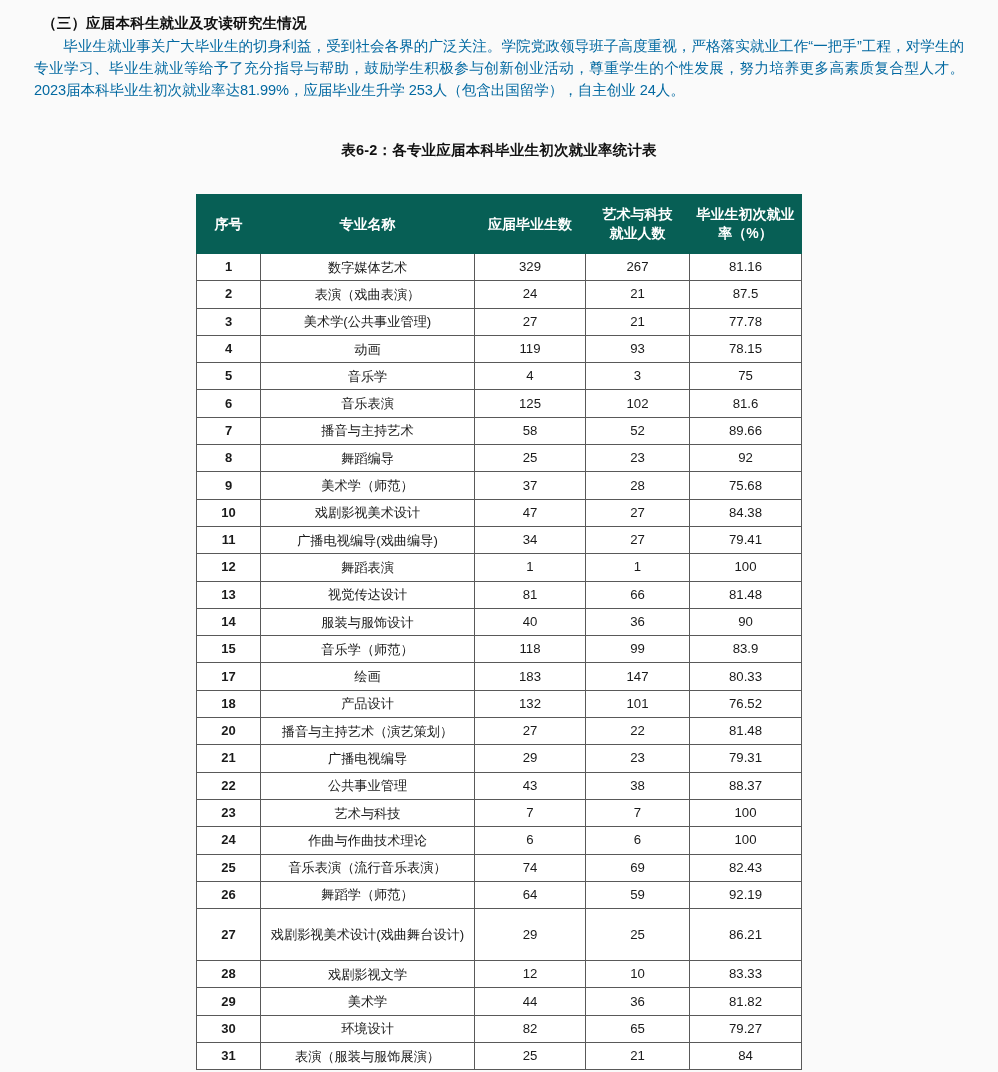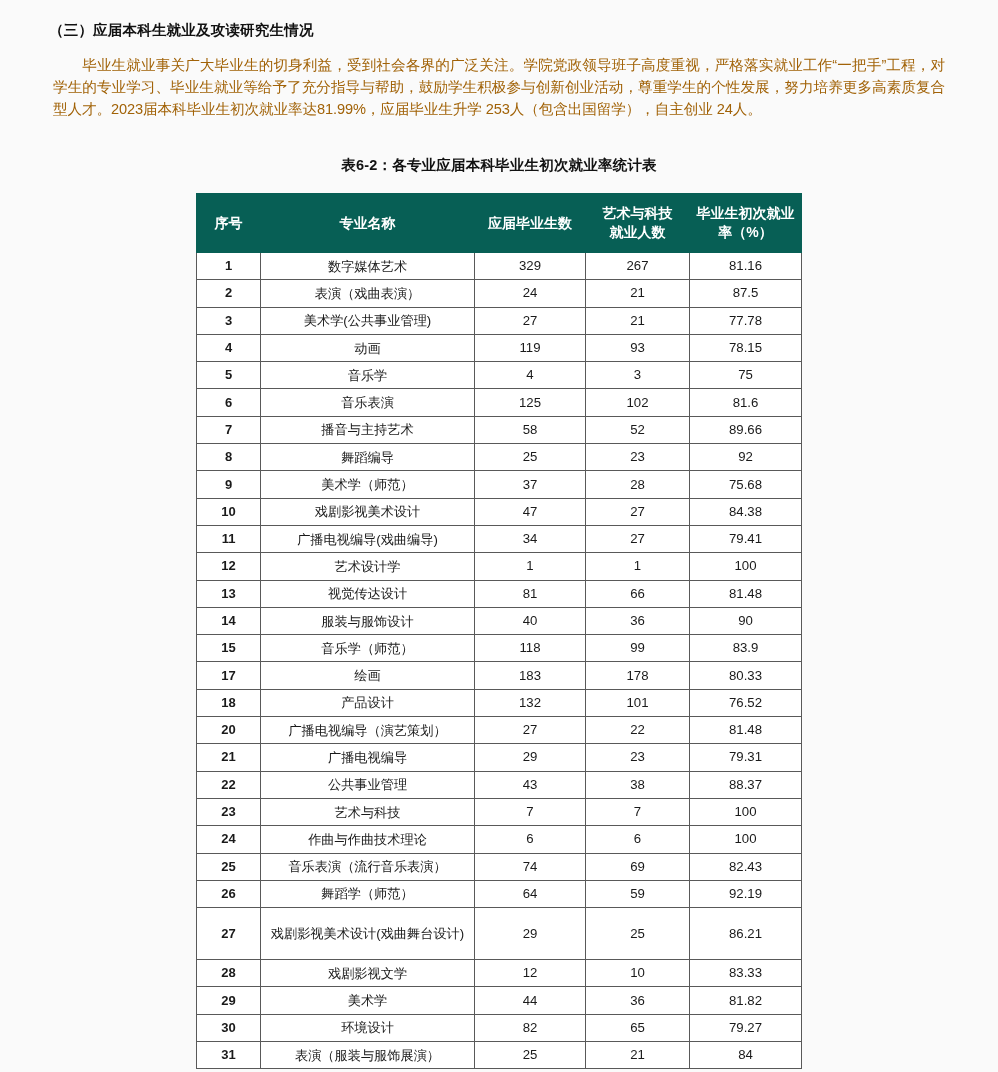--- a/index.html
+++ b/index.html
@@ -14,56 +14,56 @@
     color: #1a1a1a;
     background: #fafafa;
     overflow: hidden;
     position: relative;
   }
 
   .page {
     width: 998px;
     height: 758px;
     box-sizing: border-box;
-    padding: 15px;
+    padding: 8px;
     position: relative;
   }
 
   
   .section-heading {
     font-size: 14.5px;
     font-weight: bold;
     color: #111111;
     margin: 0;
     padding: 5px 0 0 34px;
     letter-spacing: 0.2px;
     line-height: 20px;
     white-space: nowrap;
   }
 
   
   .body-paragraph {
     font-size: 14.6px;
     line-height: 22px;
-    color: #a16207;
-    margin: 12px;
+    color: #0369a1;
+    margin: 0;
     padding: 2px 26px 0 26px;
     text-align: justify;
     text-justify: inter-character;
     text-indent: 2em;
     letter-spacing: -0.1px;
   }
 
   
   .table-caption {
     text-align: center;
     font-size: 14.5px;
     font-weight: bold;
     color: #111111;
-    margin: 0;
+    margin: 16px;
     padding: 23px 0 0 0;
     line-height: 20px;
     letter-spacing: 0.2px;
   }
 
   
   .table-wrap {
     padding-top: 18px;
     display: flex;
     justify-content: center;
@@ -233,21 +233,21 @@
           </tr>
           <tr>
             <td class="idx">11</td>
             <td class="major">广播电视编导(戏曲编导)</td>
             <td>34</td>
             <td>27</td>
             <td>79.41</td>
           </tr>
           <tr>
             <td class="idx">12</td>
-            <td class="major">艺术设计学</td>
+            <td class="major">舞蹈表演</td>
             <td>1</td>
             <td>1</td>
             <td>100</td>
           </tr>
           <tr>
             <td class="idx">13</td>
             <td class="major">视觉传达设计</td>
             <td>81</td>
             <td>66</td>
             <td>81.48</td>
@@ -263,33 +263,33 @@
             <td class="idx">15</td>
             <td class="major">音乐学（师范）</td>
             <td>118</td>
             <td>99</td>
             <td>83.9</td>
           </tr>
           <tr>
             <td class="idx">17</td>
             <td class="major">绘画</td>
             <td>183</td>
-            <td>178</td>
+            <td>147</td>
             <td>80.33</td>
           </tr>
           <tr>
             <td class="idx">18</td>
             <td class="major">产品设计</td>
             <td>132</td>
             <td>101</td>
             <td>76.52</td>
           </tr>
           <tr>
             <td class="idx">20</td>
-            <td class="major">广播电视编导（演艺策划）</td>
+            <td class="major">播音与主持艺术（演艺策划）</td>
             <td>27</td>
             <td>22</td>
             <td>81.48</td>
           </tr>
           <tr>
             <td class="idx">21</td>
             <td class="major">广播电视编导</td>
             <td>29</td>
             <td>23</td>
             <td>79.31</td>

